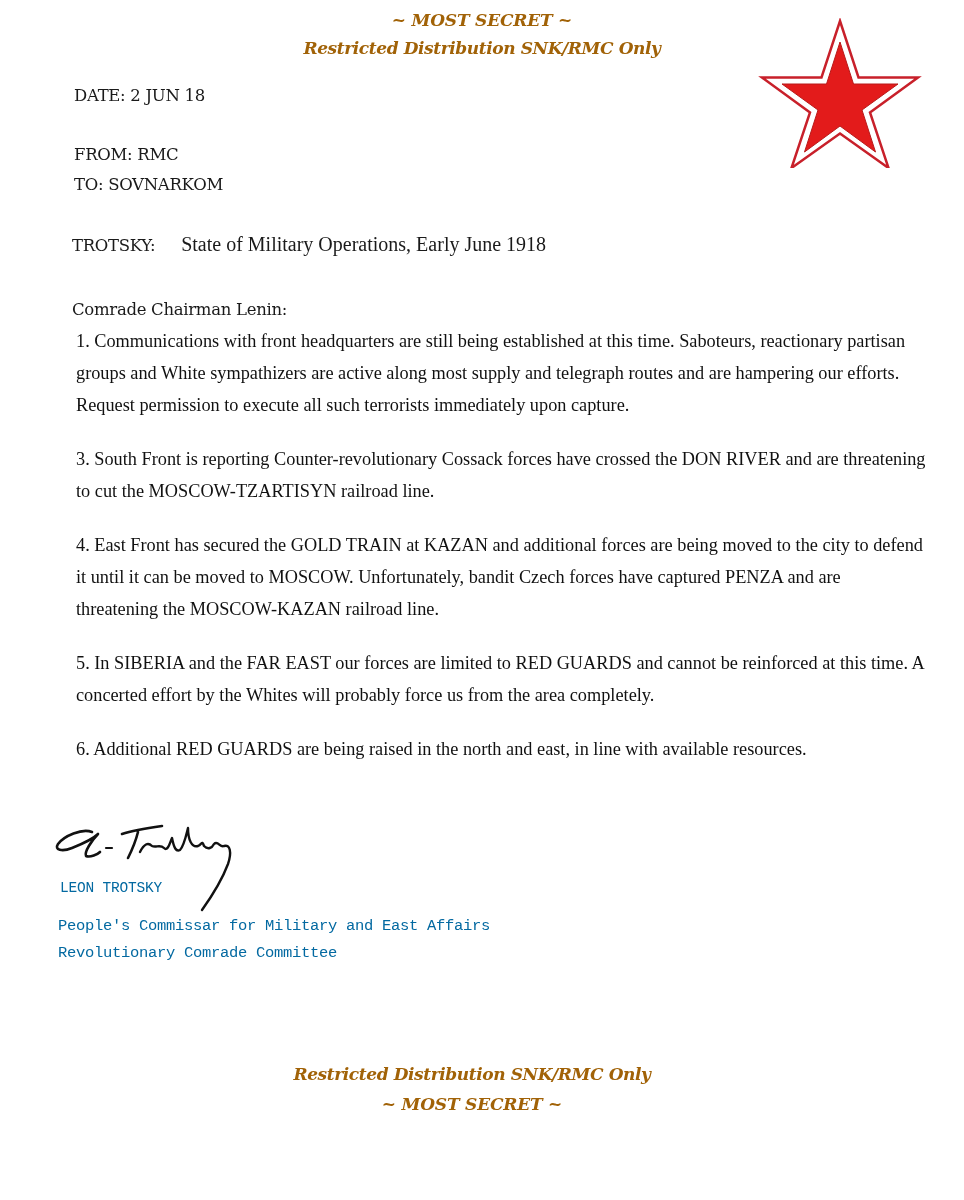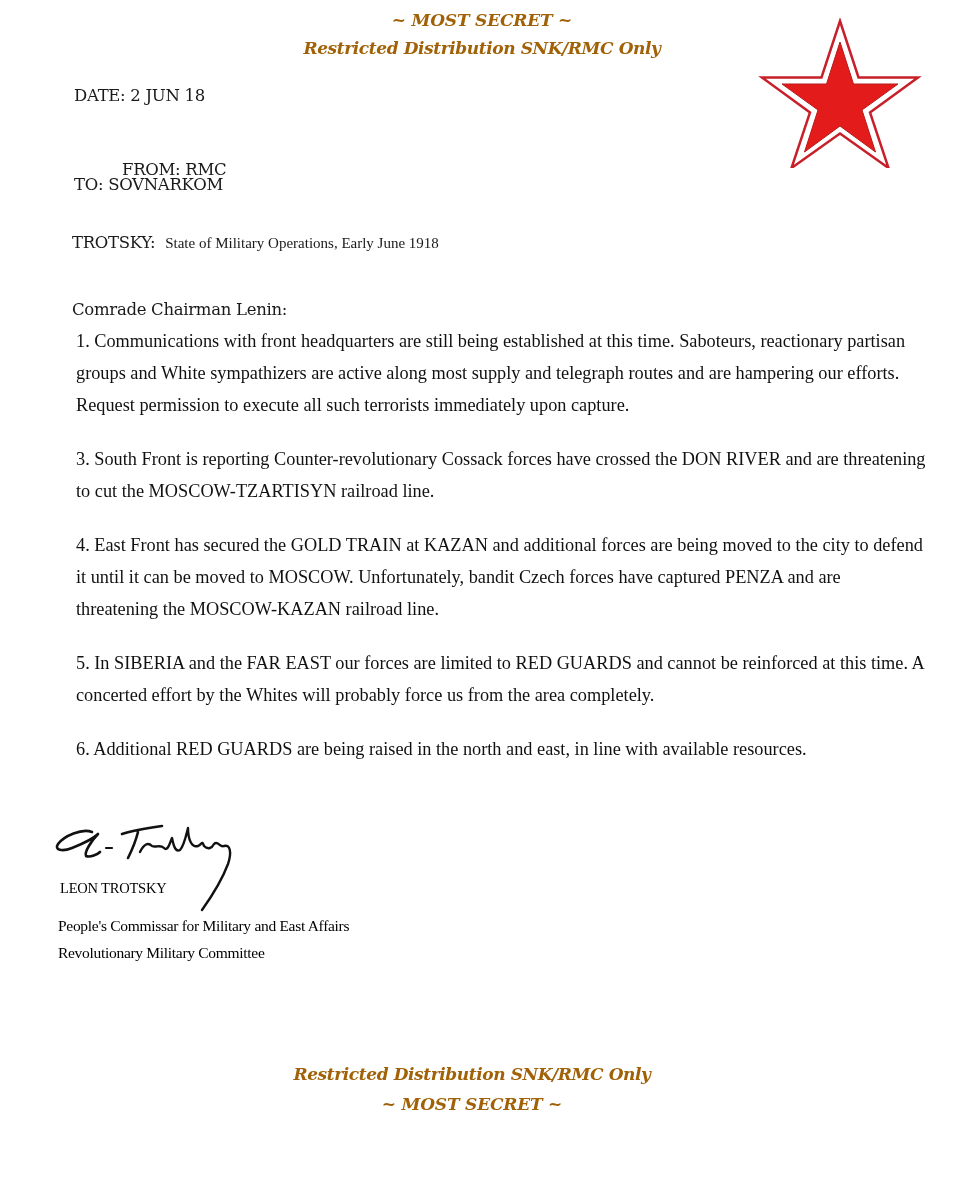--- a/index.html
+++ b/index.html
@@ -15,37 +15,37 @@
     #bottom-secret { top: 1094px; font-size: 17px; letter-spacing: -0.2px; left: -10px; }
 
     #star { position: absolute; left: 758px; top: 18px; width: 164px; height: 150px; }
 
     .meta {
       position: absolute; left: 74px;
       font-family: "DejaVu Serif", "Liberation Serif", serif;
       font-size: 16.5px; color: #1a1a1a; letter-spacing: -0.3px;
     }
     #date-line { top: 86px; text-align: center; }
-    #from-line { top: 160px; margin-left: 48px; }
+    #from-line { top: 145px; }
     #to-line { top: 175px; }
     #subject-line { top: 233px; left: 72px; }
-    #subject-line .val { font-family: "Liberation Serif", serif; font-size: 15px; margin-left: 10px; letter-spacing: 0; }
+    #subject-line .val { font-family: "Liberation Serif", serif; font-size: 20px; margin-left: 26px; letter-spacing: 0; }
     #salutation { top: 292px; left: 72px; margin-top: 8px; }
 
     #body-paras {
       position: absolute; left: 76px; top: 325px; width: 850px;
       font-family: "Liberation Serif", serif; font-size: 18.3px; line-height: 32px;
       color: #111;
     }
     .para { margin: 0 0 22px 0; }
 
     #signature { position: absolute; left: 52px; top: 818px; width: 200px; height: 96px; }
     .sig-block {
       position: absolute; left: 58px;
-      font-family: Liberation Serif, serif; color: #000000;
+      font-family: Liberation Mono, monospace; color: #0369a1;
     }
     #sig-name { top: 880px; left: 60px; font-size: 14.5px; letter-spacing: -0.2px; }
     #sig-title1 { top: 917px; font-size: 15.5px; letter-spacing: -0.3px; }
     #sig-title2 { top: 944px; font-size: 15.5px; letter-spacing: -0.3px; }
   </style>
 </head>
 <body>
 
 <div class="header-line" id="top-secret">~ MOST SECRET ~</div>
 <div class="header-line" id="top-restricted">Restricted Distribution SNK/RMC Only</div>
@@ -82,16 +82,16 @@
 
 <svg id="signature" viewBox="0 0 200 96" fill="none" stroke="#111" stroke-linecap="round" stroke-linejoin="round">
   <path stroke-width="2.6" d="M40,14 C30,10 12,18 6,26 C2,32 10,34 20,30 C30,26 40,22 46,16 C40,22 32,34 34,38 C38,40 46,36 48,34"></path>
   <path stroke-width="2.2" d="M54,30 L60,30"></path>
   <path stroke-width="2.6" d="M70,16 C82,12 96,10 110,8 M86,14 C84,22 80,32 76,40"></path>
   <path stroke-width="2.4" d="M88,34 C92,26 96,24 100,28 C104,30 108,26 112,30 C116,34 118,24 120,20 C122,30 124,34 128,32 C132,28 134,18 136,10 C136,22 140,30 146,28 C150,26 150,22 152,28 C156,32 160,30 162,26 C166,22 168,30 172,28 C178,26 180,34 176,46 C170,62 160,78 150,92"></path>
 </svg>
 
 <div class="sig-block" id="sig-name">LEON TROTSKY</div>
 <div class="sig-block" id="sig-title1">People's Commissar for Military and East Affairs</div>
-<div class="sig-block" id="sig-title2">Revolutionary Military Committee</div>
+<div class="sig-block" id="sig-title2">Revolutionary Comrade Committee</div>
 
 <div class="header-line" id="bottom-restricted">Restricted Distribution SNK/RMC Only</div>
 <div class="header-line" id="bottom-secret">~ MOST SECRET ~</div>
 
 </body></html>

